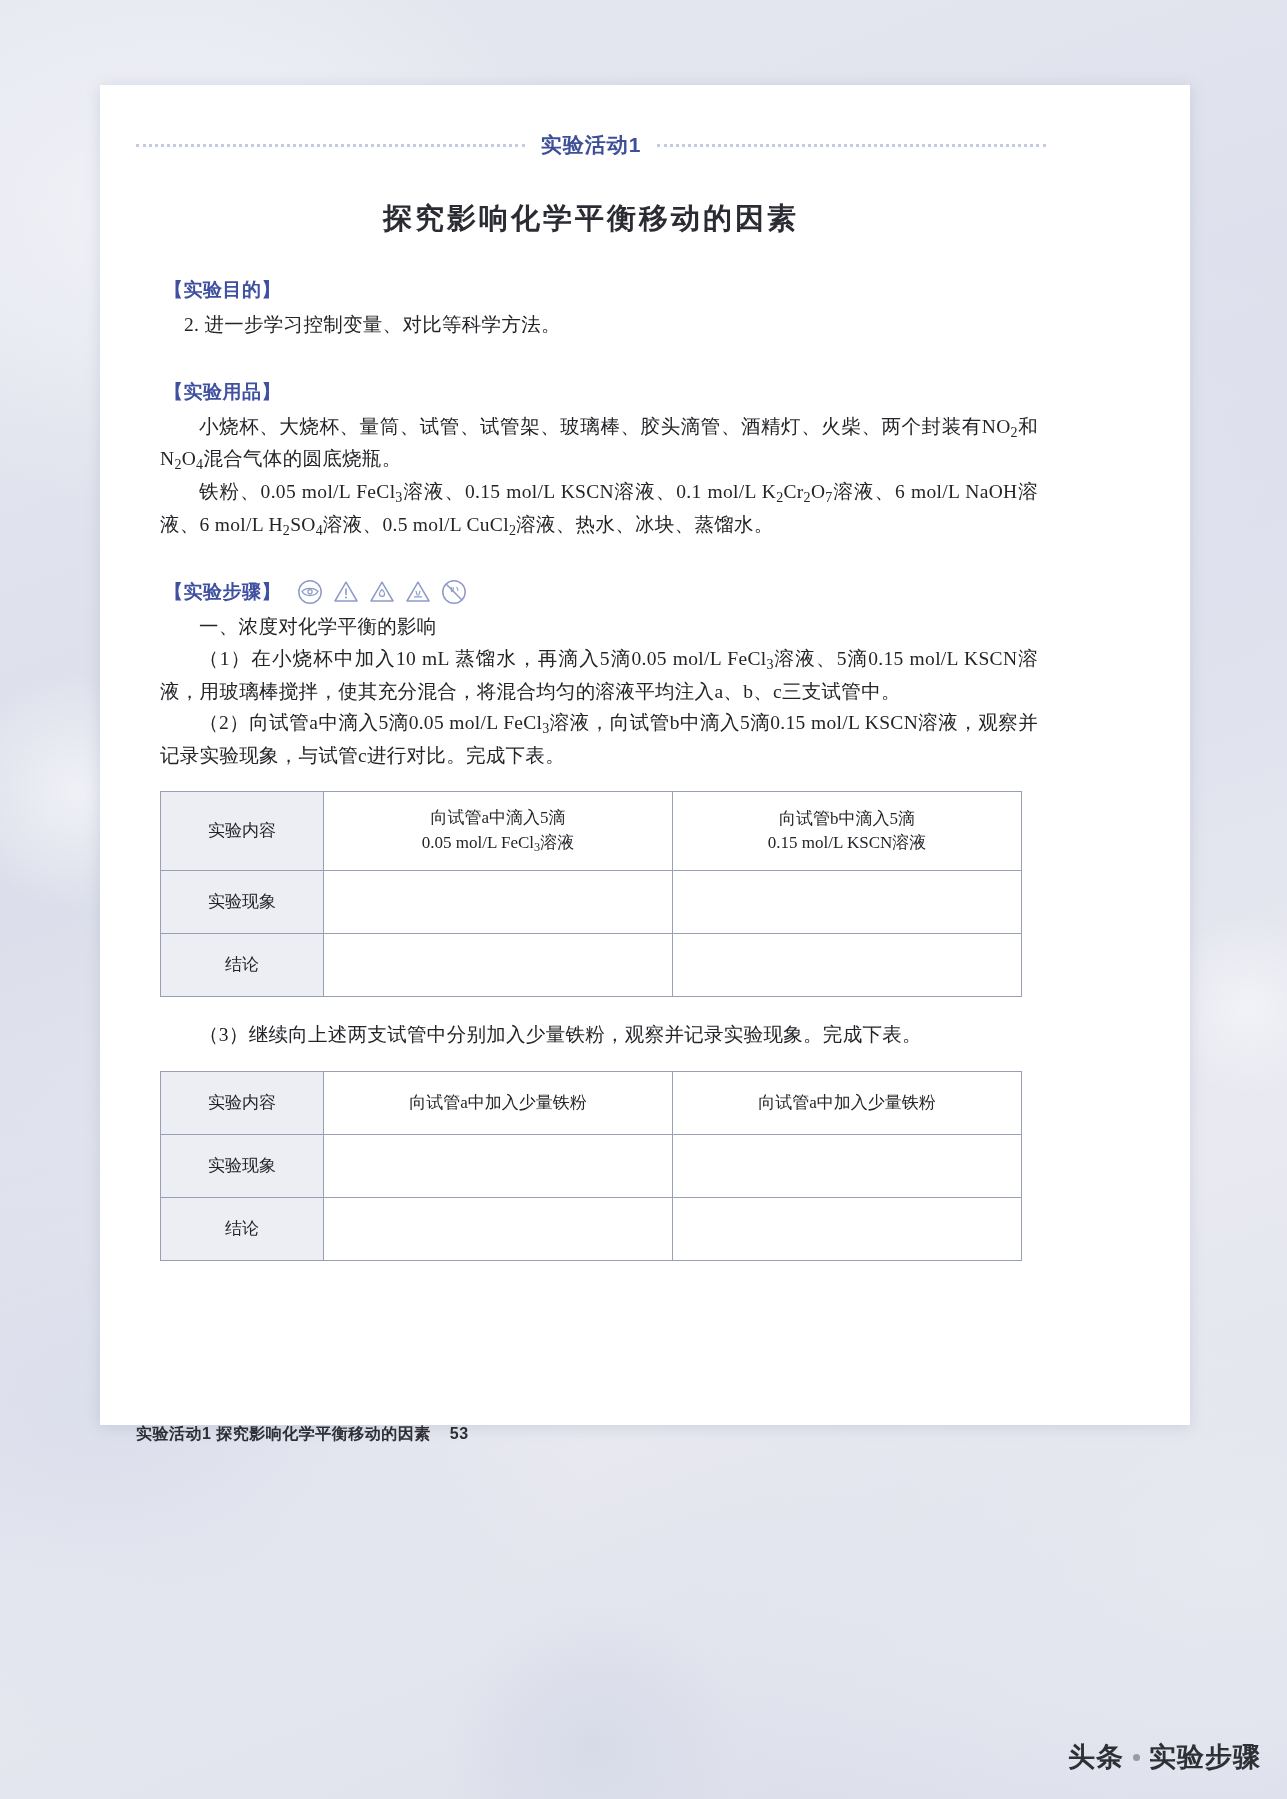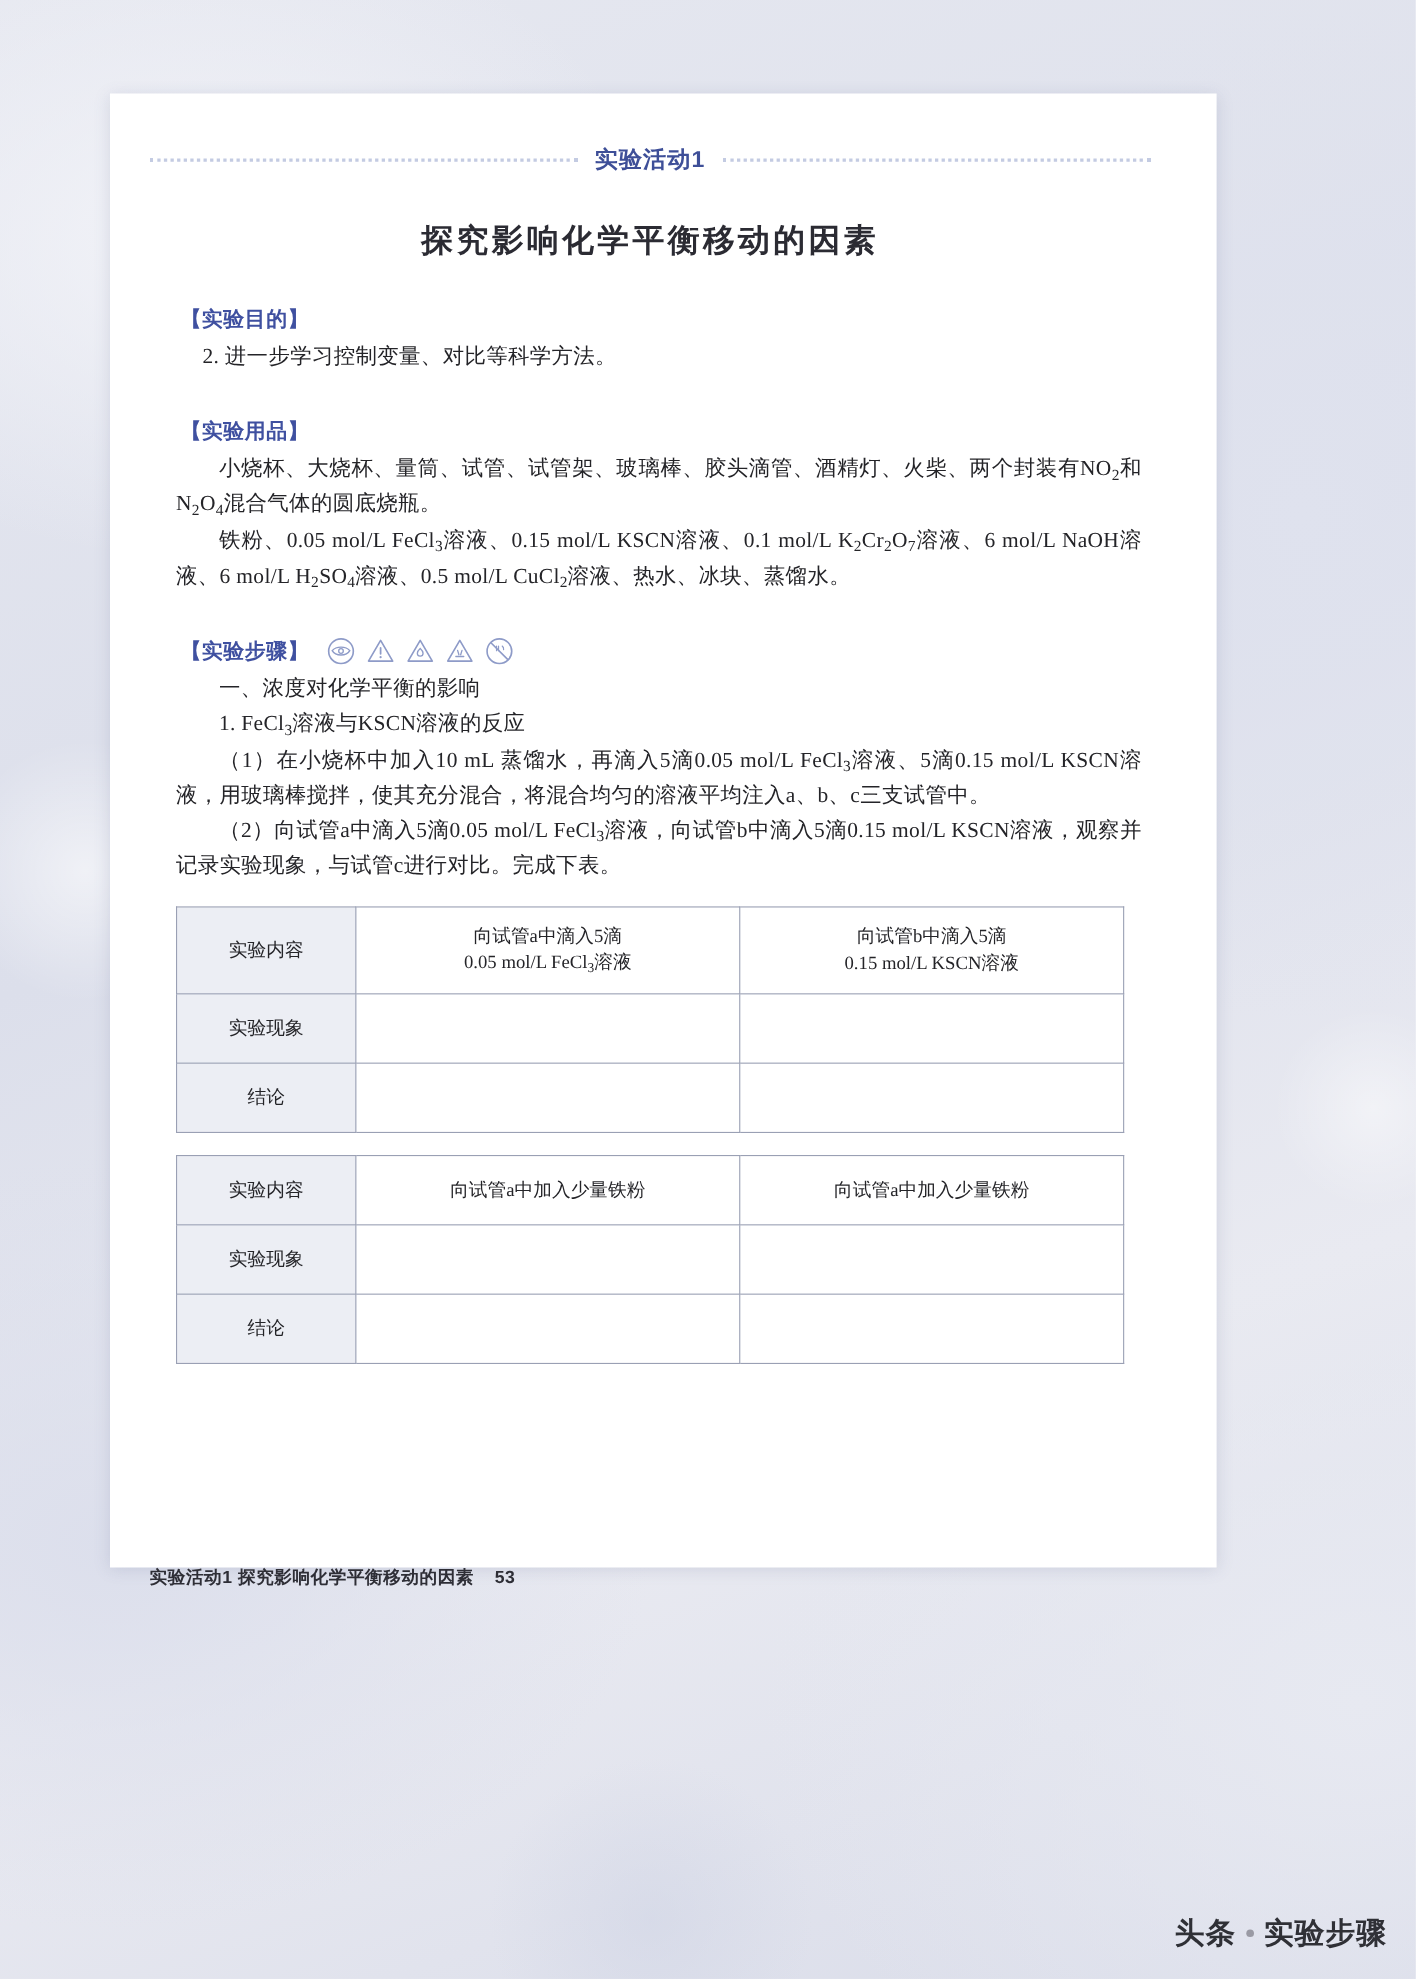--- a/index.html
+++ b/index.html
@@ -35,21 +35,21 @@
       radial-gradient(circle 170px at 6% 44%, rgba(255,255,255,.55), rgba(255,255,255,0) 70%),
       radial-gradient(circle 130px at 97% 56%, rgba(255,255,255,.45), rgba(255,255,255,0) 70%),
       radial-gradient(circle 210px at 46% 97%, rgba(206,211,228,.5), rgba(206,211,228,0) 70%);
   }
 
   
   #page-sheet {
     position: absolute;
     left: 100px;
     top: 85px;
-    width: 1006px;
+    width: 1090px;
     height: 1340px;
     background: #ffffff;
     box-shadow: 0 2px 14px rgba(90,100,140,.18);
   }
   #page-inner {
     position: absolute;
     left: 36px;
     top: 26px;
     width: 910px;
     height: 1288px;
@@ -260,21 +260,20 @@
         </svg>
         <svg width="26" height="26" viewBox="0 0 26 26">
           <circle cx="13" cy="13" r="11.2" fill="none" stroke="#8e9bc8" stroke-width="1.5"></circle>
           <path d="M5.3 5.3 20.7 20.7" stroke="#8e9bc8" stroke-width="1.5" stroke-linecap="round"></path>
           <path d="M10.4 8.4v4.2M12.2 8.4v4.2M15.6 8.4c1 .6 1.4 1.7 1.2 3.2" fill="none" stroke="#8e9bc8" stroke-width="1.1" stroke-linecap="round"></path>
         </svg>
       </span>
     </div>
 
     <p class="body indent tight">一、浓度对化学平衡的影响</p>
-    <p class="body indent">1. FeCl<sub>3</sub>溶液与KSCN溶液的反应</p>
     <p class="body indent">（1）在小烧杯中加入10 mL 蒸馏水，再滴入5滴0.05 mol/L FeCl<sub>3</sub>溶液、5滴0.15 mol/L KSCN溶液，用玻璃棒搅拌，使其充分混合，将混合均匀的溶液平均注入a、b、c三支试管中。</p>
     <p class="body indent">（2）向试管a中滴入5滴0.05 mol/L FeCl<sub>3</sub>溶液，向试管b中滴入5滴0.15 mol/L KSCN溶液，观察并记录实验现象，与试管c进行对比。完成下表。</p>
 
     <table class="exp">
       <tbody>
         <tr class="h">
           <td class="rowhead">实验内容</td>
           <td class="cell">
             <span class="cellline">向试管a中滴入5滴</span>
             <span class="cellline">0.05 mol/L FeCl<sub>3</sub>溶液</span>
@@ -290,20 +289,21 @@
           <td class="cell"></td>
         </tr>
         <tr class="r">
           <td class="rowhead">结论</td>
           <td class="cell"></td>
           <td class="cell"></td>
         </tr>
       </tbody>
     </table>
 
+    <p class="body indent" style="margin-top:22px;">（3）继续向上述两支试管中分别加入少量铁粉，观察并记录实验现象。完成下表。</p>
 
     <table class="exp">
       <tbody>
         <tr class="r">
           <td class="rowhead">实验内容</td>
           <td class="cell">向试管a中加入少量铁粉</td>
           <td class="cell">向试管a中加入少量铁粉</td>
         </tr>
         <tr class="r">
           <td class="rowhead">实验现象</td>

